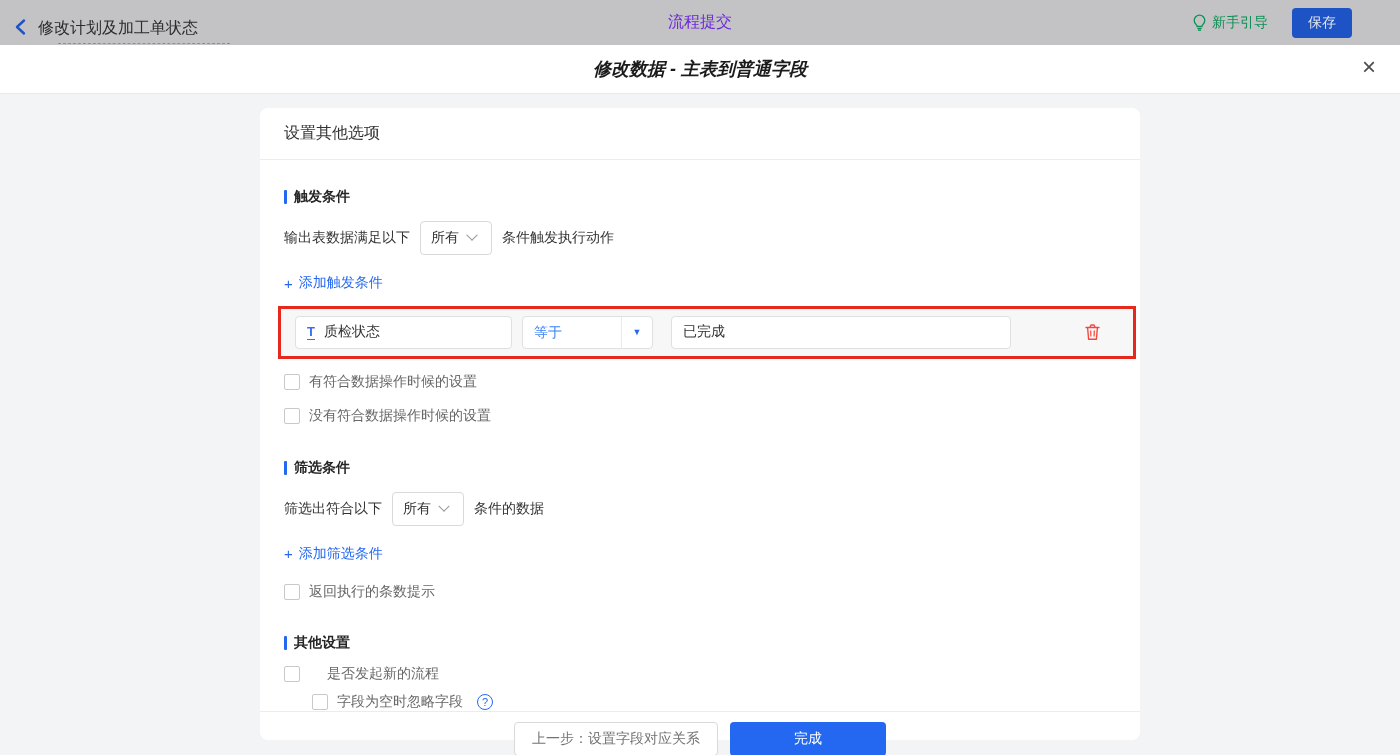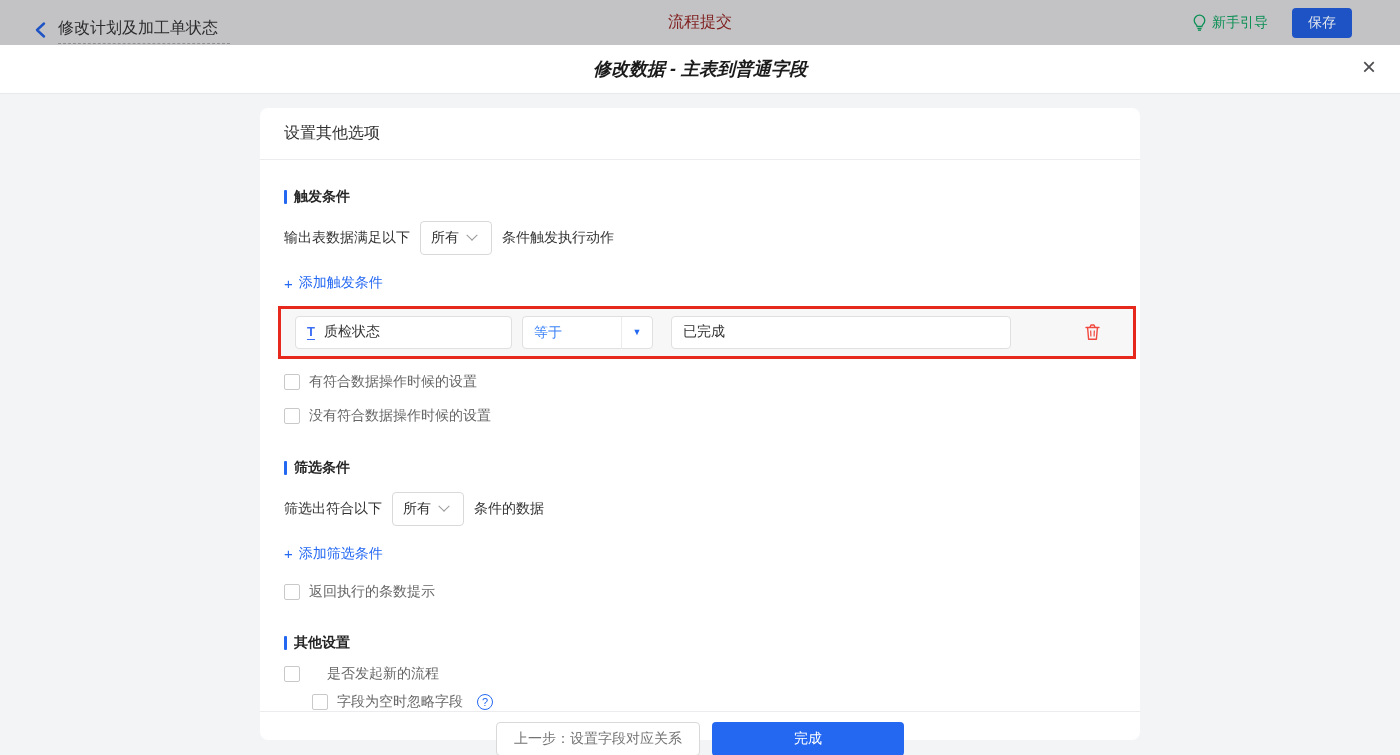--- a/index.html
+++ b/index.html
@@ -2,27 +2,27 @@
 <html><head>
 <meta charset="utf-8">
 <style>
   * { margin: 0; padding: 0; box-sizing: border-box; }
   html, body { width: 1400px; height: 755px; overflow: hidden; }
   body { font-family: "Liberation Sans", "DejaVu Sans", sans-serif; position: relative; background: #f3f4f5; }
 
   
   .topbar { position: absolute; top: 0; left: 0; width: 1400px; height: 45px;
     background: #c3c3c5; display: flex; align-items: center; }
-  .topbar-left { display: flex; align-items: flex-end; position: absolute; left: 32px; margin-top: 12px; }
+  .topbar-left { display: flex; align-items: flex-start; position: absolute; left: 12px; margin-top: 12px; }
   .back-chevron { width: 18px; height: 18px; display: inline-block; margin-right: 8px; cursor: pointer; }
   .topbar-title { font-size: 16px; color: #2c2c2e; }
   .title-underline { position: absolute; top: 43px; left: 58px; width: 172px;
     border-bottom: 1px dashed #8f8f91; }
   .topbar-center { position: absolute; left: 0; right: 0; text-align: center;
-    font-size: 16px; color: #7f1d1d; }
+    font-size: 16px; color: #6d28d9; }
   .topbar-right { position: absolute; right: 48px; display: flex; align-items: center; gap: 24px; }
   .guide { display: flex; align-items: center; gap: 5px; color: #0c8f55; font-size: 14px; cursor: pointer; }
   .save-btn { background: #1d53c5; color: #e3e6ec; border: none; border-radius: 4px;
     height: 30px; width: 60px; font-size: 14px; cursor: pointer; font-family: inherit; }
 
   
   .modal-header { position: absolute; top: 45px; left: 0; width: 1400px; height: 49px;
     background: #ffffff; border-bottom: 1px solid #e8e9eb; display: flex;
     align-items: center; justify-content: center; }
   .modal-title { font-size: 18px; font-weight: bold; color: #1b1b1b; font-style: italic; }
@@ -80,21 +80,21 @@
 
   .help-circle { width: 16px; height: 16px; border: 1px solid #2468f2; border-radius: 50%;
     color: #2468f2; font-size: 11px; line-height: 14px; text-align: center;
     display: inline-block; margin-left: 5px; cursor: pointer; }
 
   
   .card-footer { flex: none; height: 54px; border-top: 1px solid #ececee;
     display: flex; align-items: center; justify-content: center; gap: 12px; }
   .prev-btn { height: 34px; padding: 0 17px; background: #fff; border: 1px solid #d9d9d9;
     border-radius: 4px; font-size: 14px; color: #737373; cursor: pointer; font-family: inherit; }
-  .done-btn { height: 34px; width: 192px; background: #2468f2; border: none;
+  .done-btn { height: 34px; width: 156px; background: #2468f2; border: none;
     border-radius: 4px; font-size: 14px; color: #ffffff; cursor: pointer; font-family: inherit; }
 </style>
 </head>
 <body>
 
 <div class="topbar">
   <div class="topbar-left">
     <svg class="back-chevron" viewBox="0 0 18 18">
       <polyline points="12,2.5 5,9 12,15.5" fill="none" stroke="#1d53c5" stroke-width="2.4" stroke-linecap="round" stroke-linejoin="round"></polyline>
     </svg>

